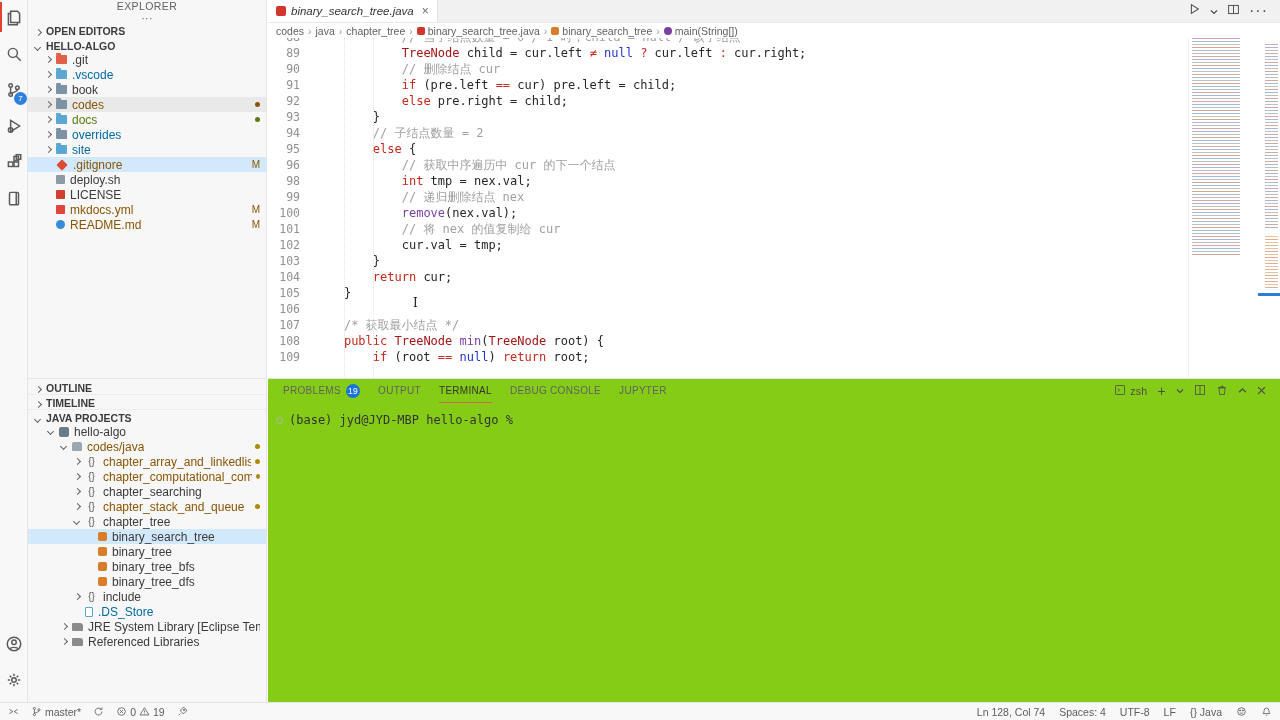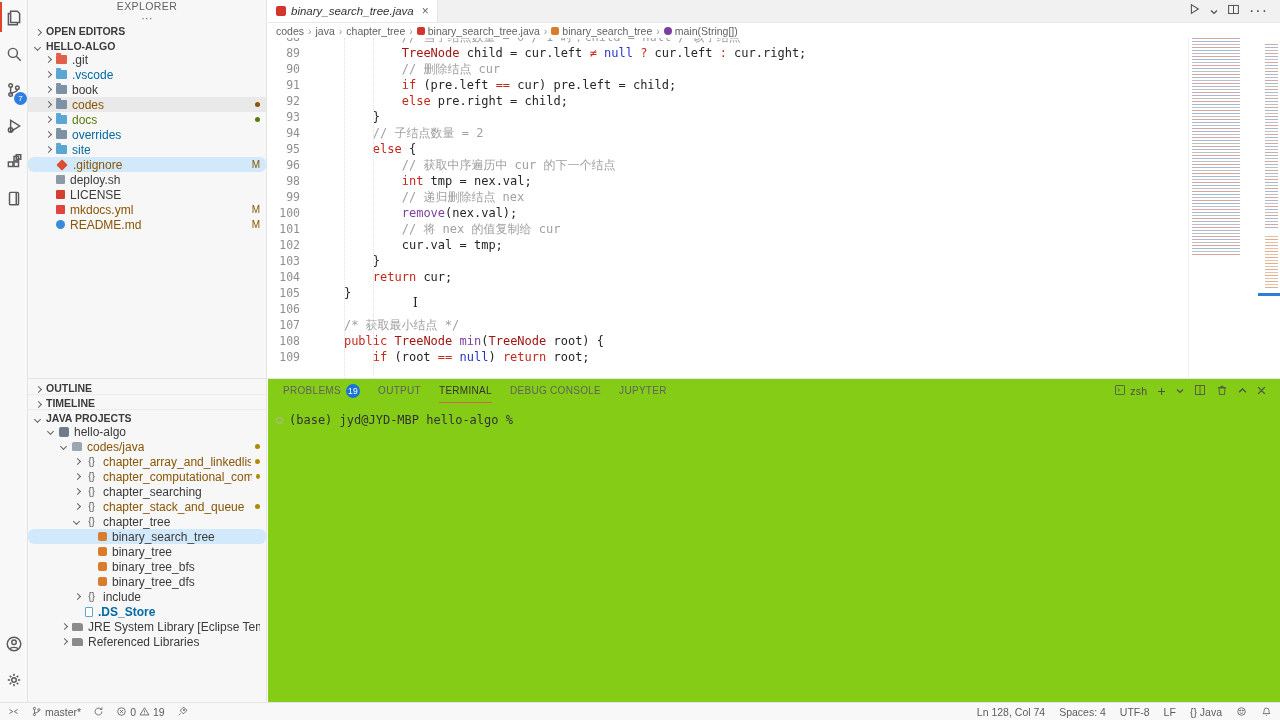--- a/index.html
+++ b/index.html
@@ -24,21 +24,21 @@
   #sidebar-header .sp { flex:1; }
   .section-row { height:15px; display:flex; align-items:flex-end; font-weight:bold; font-size:10.5px; color:#3b3b3b; padding-left:4px; cursor:pointer; }
   .chev { width:8px; height:8px; position:relative; margin:0 4px 0 2px; flex:0 0 auto; }
   .chev::after { content:""; position:absolute; top:1px; left:2px; width:4px; height:4px;
     border-right:1px solid #646464; border-bottom:1px solid #646464; transform:rotate(-45deg); }
   .chev.down::after { transform:rotate(45deg); left:1px; }
   .chev.none::after { display:none; }
   .tree { width:100%; }
   .tree-row { height:15px; display:flex; align-items:center; cursor:pointer; padding-right:6px; }
   .tree-row.hover { background:#e9e9e9; }
-  .tree-row.selected { background:#d2e9fb;border-radius:6px; }
+  .tree-row.selected { background:#d2e9fb; }
   .tree-row .label { white-space:nowrap; overflow:hidden; }
   .tree-row .sp { flex:1; }
   .t-default { color:#3b3b3b; } .t-modified { color:#895503; }
   .t-untracked { color:#587c0c; } .t-ignored { color:#0369a1; }
   .gitbadge { font-size:10px; margin-left:4px; }
   .dot { width:5px; height:5px; border-radius:50%; margin-left:4px; }
   .fi { width:11px; height:9px; border-radius:1px; margin-right:5px; flex:0 0 auto; position:relative; }
   .fi.folder::before { content:""; position:absolute; top:-2px; left:0; width:5px; height:2px; border-radius:1px 1px 0 0; background:inherit; }
   .fi.diamond { width:8px; height:8px; transform:rotate(45deg); margin-left:2px; margin-right:7px; }
   .fi.circle { width:9px; height:9px; border-radius:50%; }
@@ -335,21 +335,21 @@
           <span class="fi class"></span>
           <span class="label t-default">binary_tree_dfs</span>
           <span class="sp"></span>
         </div>
         <div class="tree-row" style="padding-left: 43px;">
           <span class="chev"></span>
           <span class="fi braces" style="background: none;">{}</span>
           <span class="label t-default">include</span>
           <span class="sp"></span>
         </div>
-        <div class="tree-row" style="padding-left: 43px; font-weight: bold;">
+        <div class="tree-row" style="padding-left: 43px;">
           <span class="chev none"></span>
           <span class="fi file-outline"></span>
           <span class="label t-ignored">.DS_Store</span>
           <span class="sp"></span>
         </div>
         <div class="tree-row" style="padding-left: 30px;">
           <span class="chev"></span>
           <span class="fi lib"></span>
           <span class="label t-default">JRE System Library [Eclipse Temurin 17 [17...</span>
           <span class="sp"></span>

